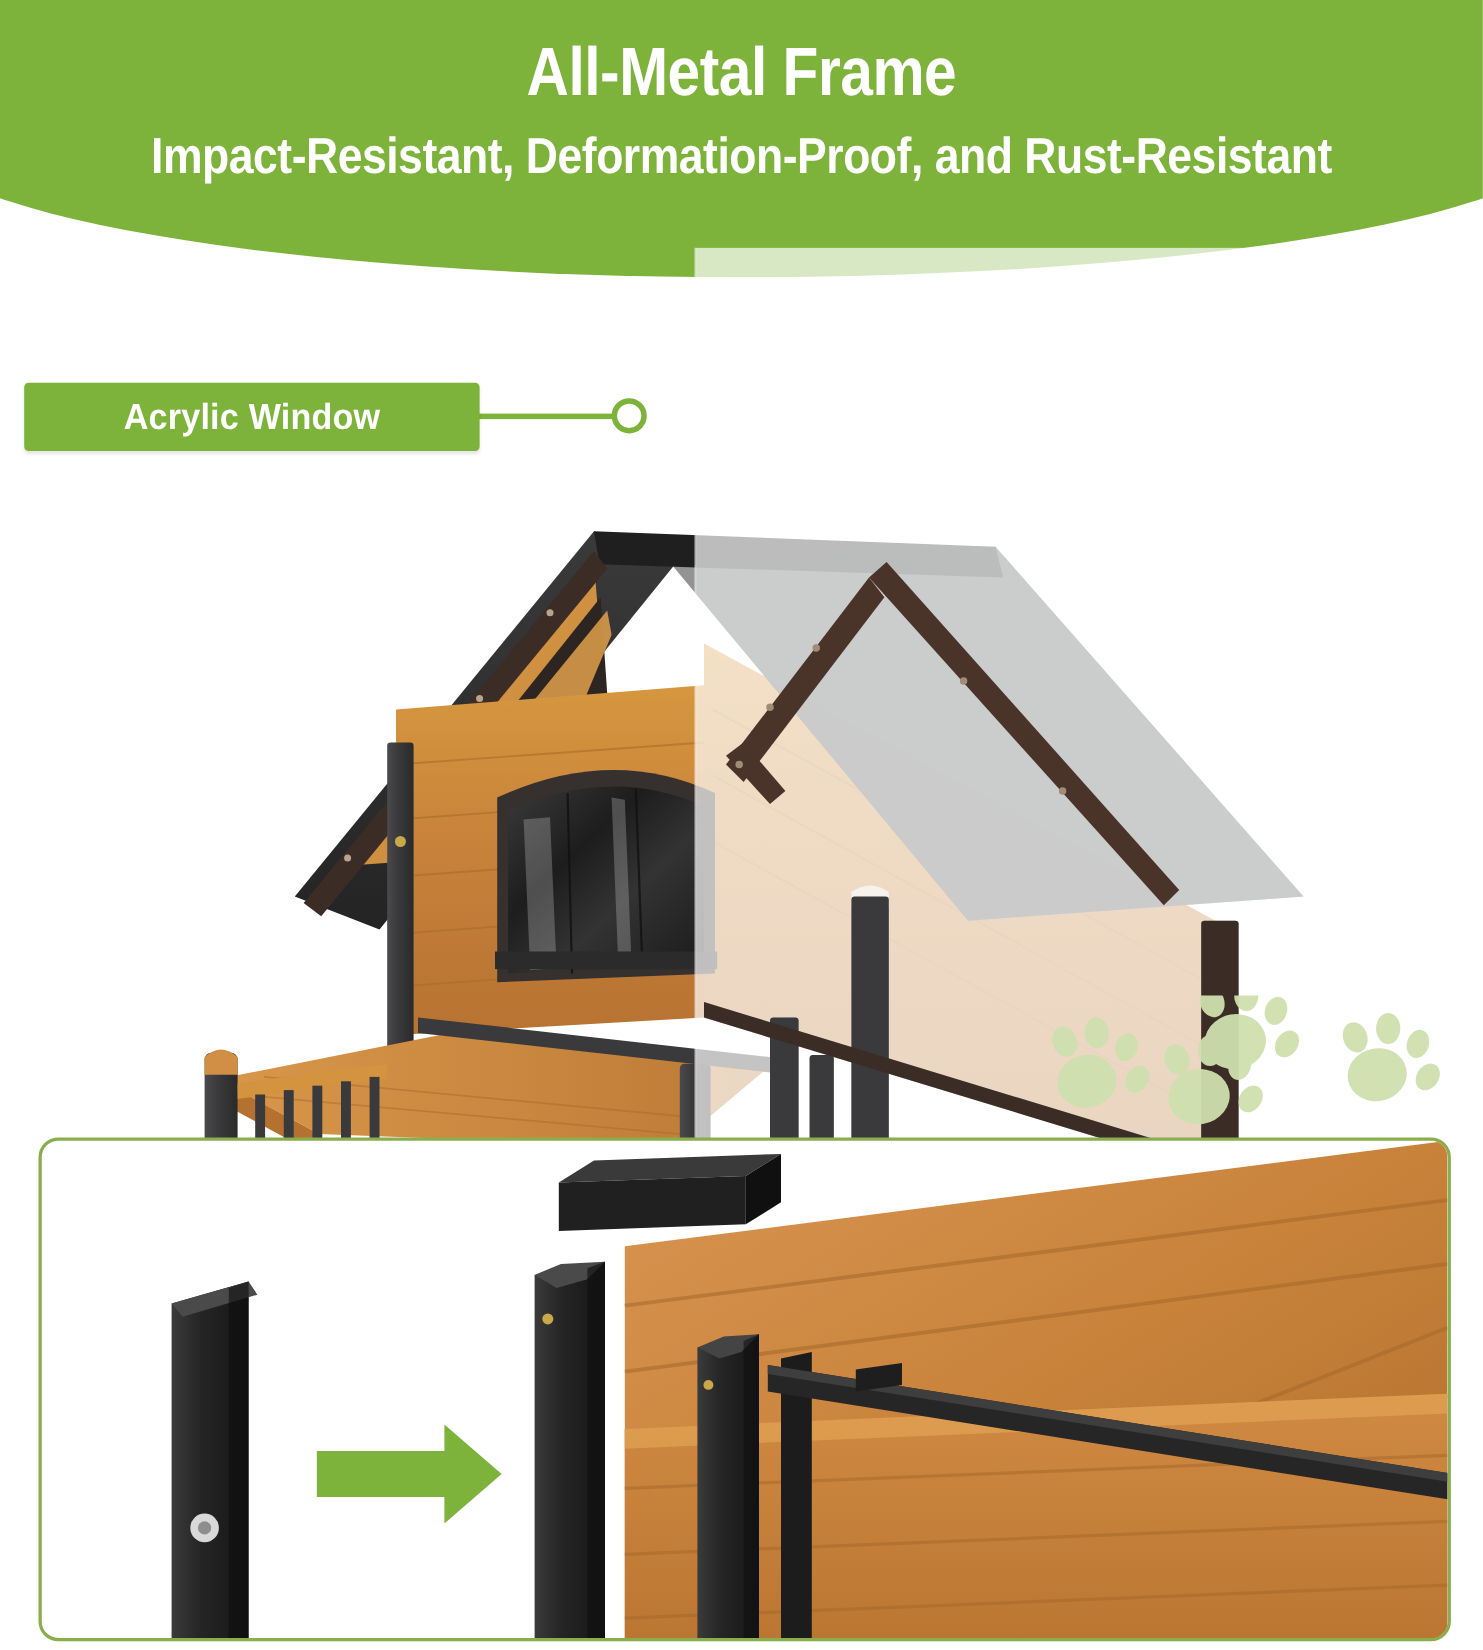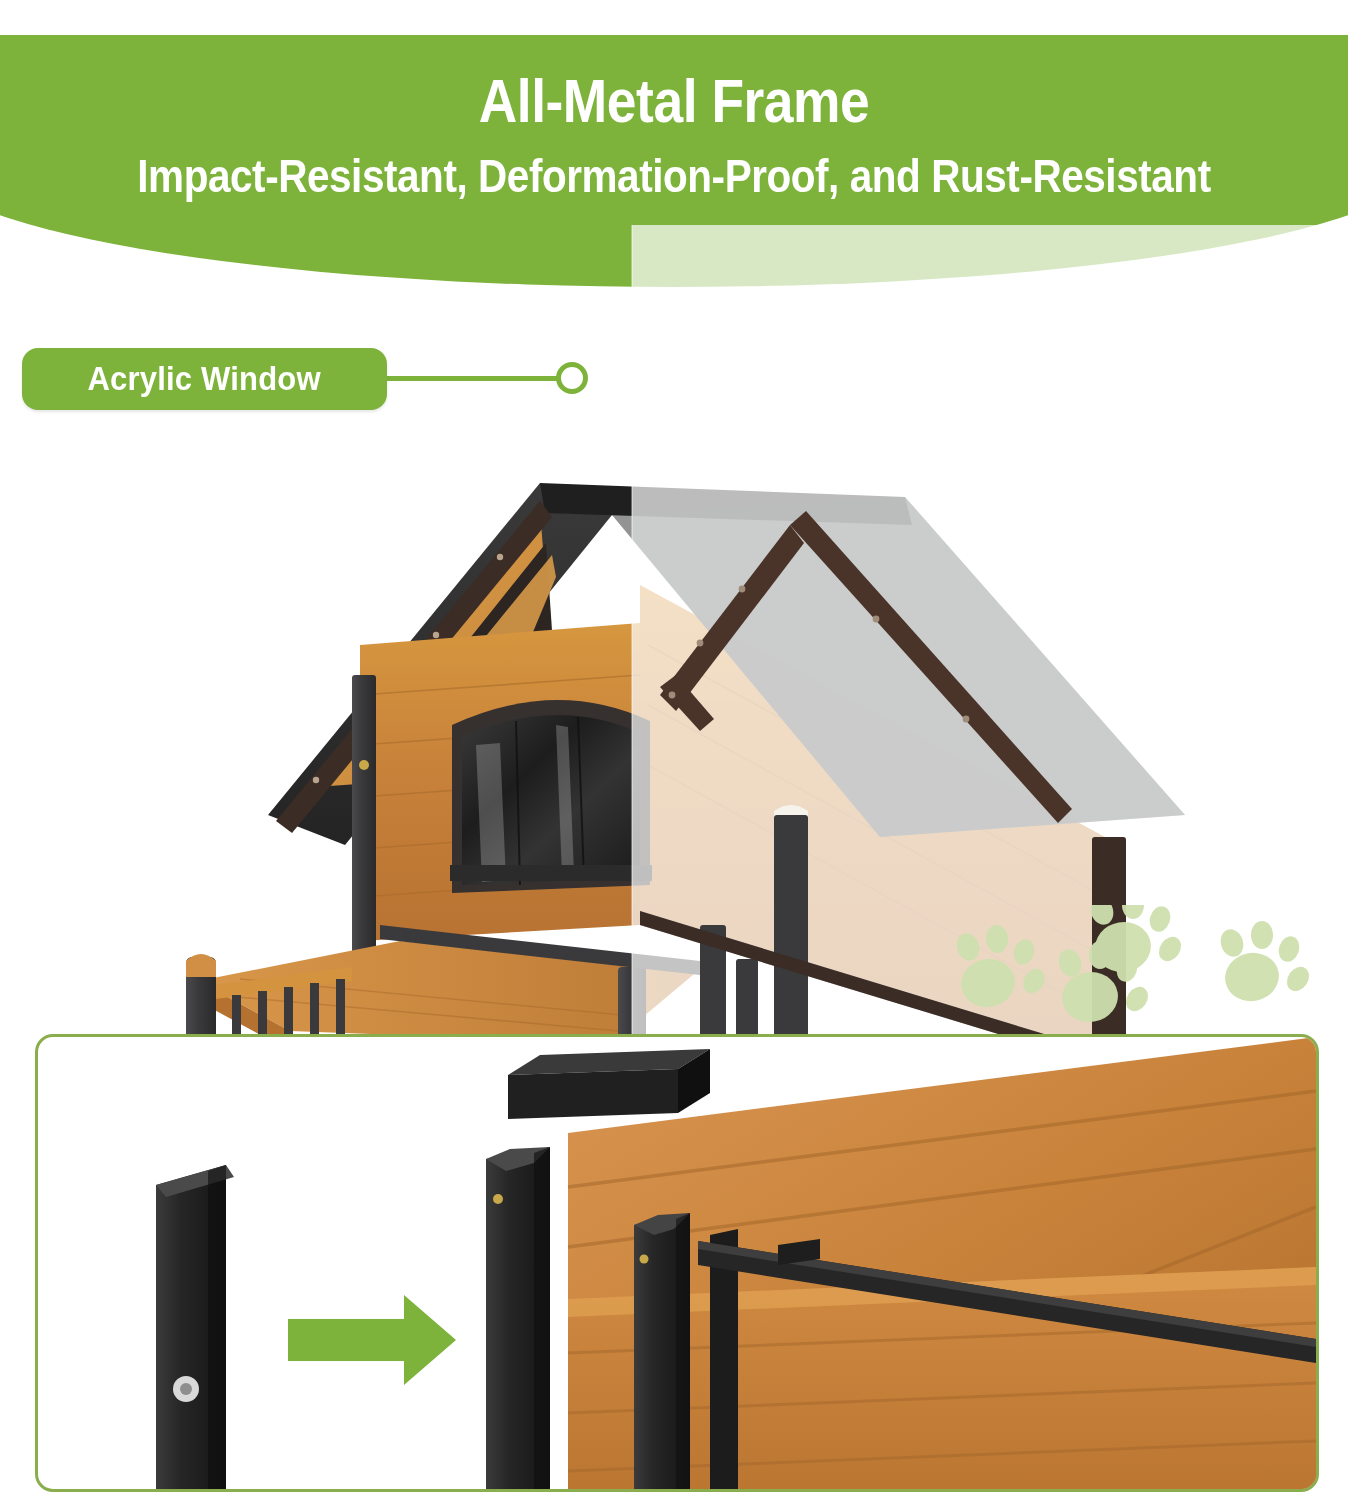--- a/index.html
+++ b/index.html
@@ -1,33 +1,33 @@
 <!DOCTYPE html>
 <html><head>
 <meta charset="utf-8">
 <style>
   html,body{margin:0;padding:0;background:#fff;}
   body{width:1348px;height:1500px;position:relative;overflow:hidden;
        font-family:"Liberation Sans",sans-serif;}
 
   
-  #header-banner{position:absolute;left:0;top:0;width:1348px;height:252px;overflow:hidden;margin-top:35px;}
+  #header-banner{position:absolute;left:0;top:0;width:1348px;height:252px;overflow:hidden;}
   #header-banner .band{position:absolute;left:-80px;top:-120px;width:1508px;height:372px;
        background:#7db33a;border-radius:0 0 754px 754px/0 0 130px 130px;}
   #header-title{position:absolute;left:0;top:34px;width:1348px;text-align:center;
        color:#fff;font-size:62px;line-height:64px;font-weight:bold;
        letter-spacing:-0.5px;transform:scaleX(.86);transform-origin:50% 50%;
        font-family:"Liberation Sans",sans-serif;}
   #header-subtitle{position:absolute;left:0;top:116px;width:1348px;text-align:center;
        color:#fff;font-size:46px;line-height:50px;font-weight:bold;
        letter-spacing:-0.5px;transform:scaleX(.88);transform-origin:50% 50%;}
 
   
-  #callout-acrylic-window{position:absolute;left:22px;top:348px;width:365px;height:62px;
-       background:#7db33a;border-radius:16px;display:flex;align-items:center;
+  #callout-acrylic-window{position:absolute;left:22px;top:348px;width:414px;height:62px;
+       background:#7db33a;border-radius:4px;display:flex;align-items:center;
        justify-content:center;box-shadow:0 2px 3px rgba(0,0,0,.10);z-index:40;}
   #callout-acrylic-window span{color:#fff;font-size:33px;font-weight:bold;
        letter-spacing:.2px;transform:scaleX(.94);}
   #callout-leader{position:absolute;left:383px;top:376px;width:192px;height:5px;
        background:#7db33a;z-index:39;}
   #callout-dot{position:absolute;left:556px;top:362px;width:32px;height:32px;
        border-radius:50%;background:#fff;border:5px solid #7db33a;
        box-sizing:border-box;z-index:41;}
 
   

